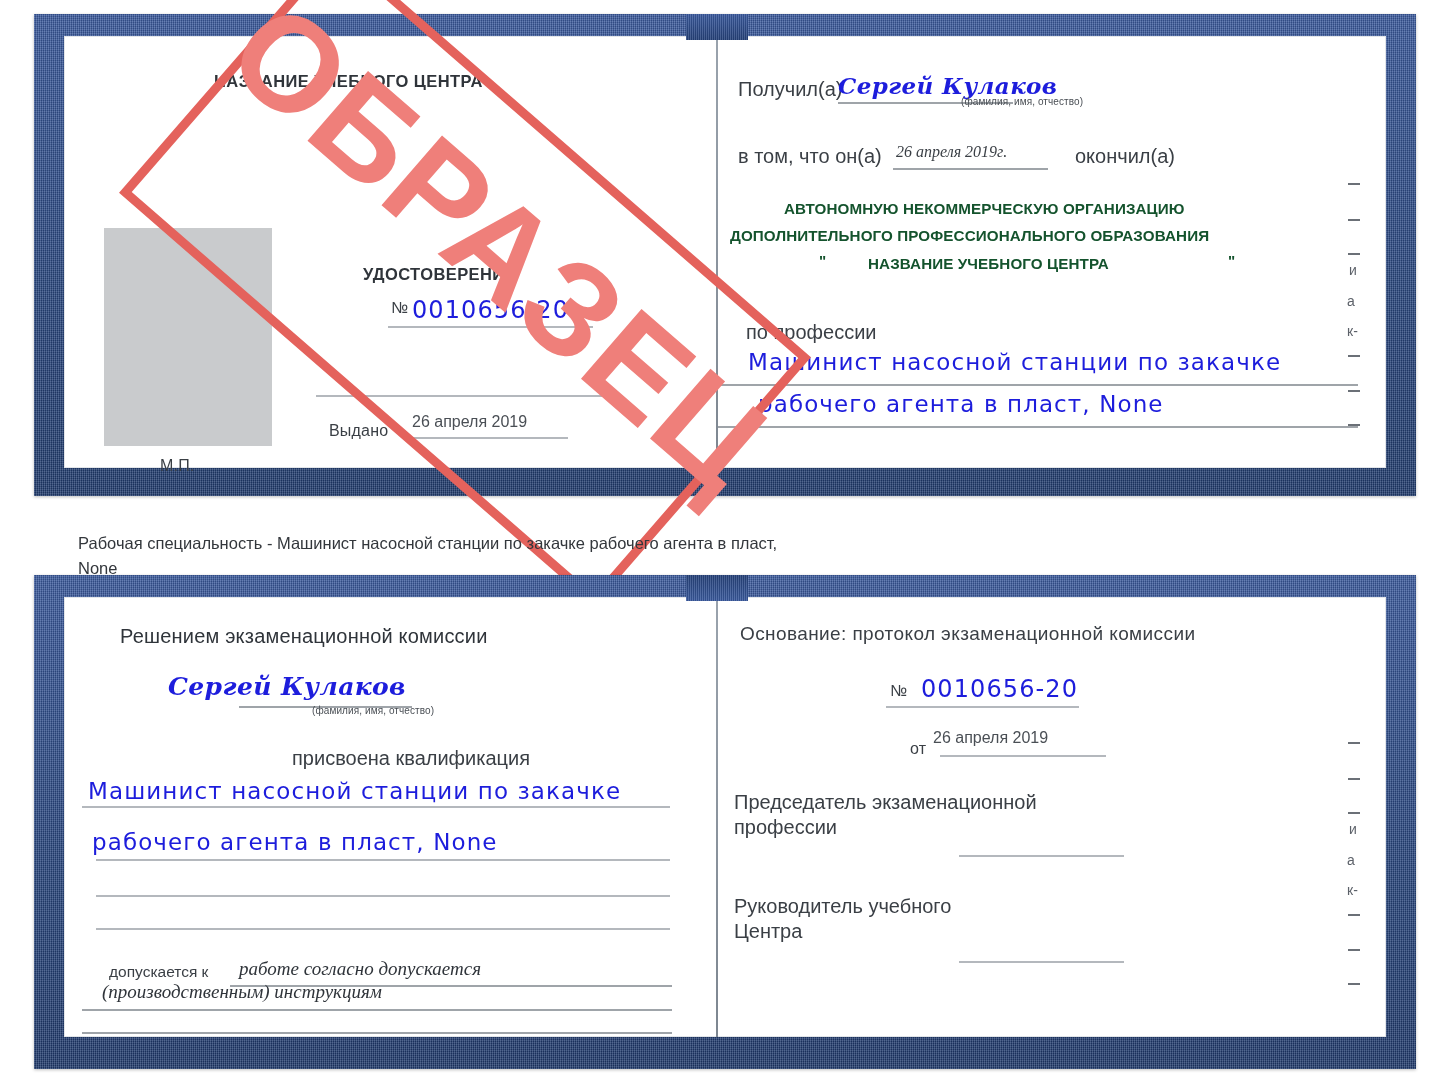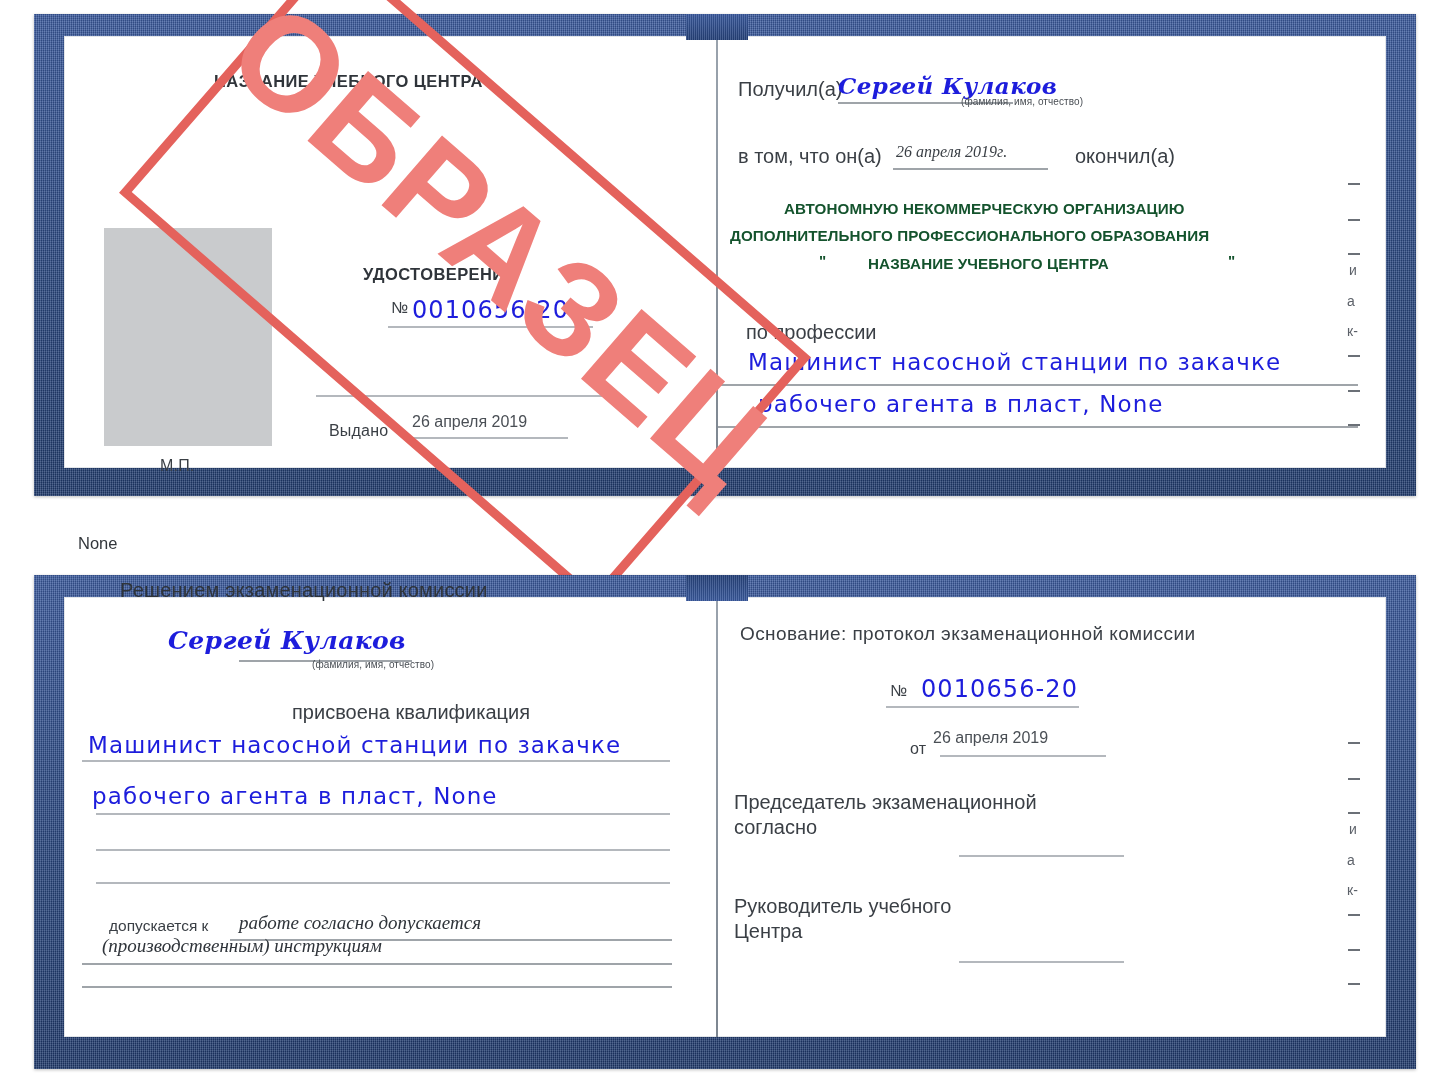--- a/index.html
+++ b/index.html
@@ -185,30 +185,31 @@
   <div class="frag-dash" style="left:1348px;top:390px;"></div>
   <div class="frag-dash" style="left:1348px;top:424px;"></div>
 </div>
 
 <div class="wm" style="left:0;top:0;width:1448px;height:560px;">
   <div class="wm-box" style="left:150px;top:110px;width:630px;height:330px;"></div>
   <div class="wm-txt" style="left:170px;top:170px;">ОБРАЗЕЦ</div>
 </div>
 
 <div class="caption" style="left:78px;top:531px;">
+  <div>Рабочая специальность - Машинист насосной станции по закачке рабочего агента в пласт,</div>
   <div>None</div>
 </div>
 
 <div class="cert" style="left:34px;top:575px;width:1382px;height:494px;">
 </div>
 <div class="cert-inner" style="left:64px;top:597px;width:1322px;height:440px;"></div>
 <div class="spine" style="left:716px;top:597px;height:440px;"></div>
 <div class="spine-tab bot" style="left:686px;top:575px;"></div>
 
-<div class="page" style="left:64px;top:564px;width:652px;height:440px;">
+<div class="page" style="left:64px;top:610px;width:652px;height:440px;">
 
   <div class="t" style="left:56px;top:15px;font-size:20px;color:#2f343a;letter-spacing:.2px;">Решением экзаменационной комиссии</div>
 
   <div class="hw hw-script" style="left:104px;top:62px;font-size:25px;">Сергей Кулаков</div>
   <div class="rule thin" style="left:175px;top:96px;width:173px;"></div>
   <div class="t sml" style="left:248px;top:95px;">(фамилия, имя, отчество)</div>
 
   <div class="t lbl2" style="left:203px;top:137px;margin-left:25px;">присвоена квалификация</div>
 
   <div class="hw" style="left:24px;top:168px;font-size:23px;">Машинист насосной станции по закачке</div>
@@ -234,21 +235,21 @@
 
   <div class="t cap" style="left:172px;top:85px;">№</div>
   <div class="hw" style="left:203px;top:78px;font-size:24px;">0010656-20</div>
   <div class="rule" style="left:168px;top:109px;width:193px;"></div>
 
   <div class="t cap" style="left:192px;top:143px;">от</div>
   <div class="fill" style="left:215px;top:132px;">26 апреля 2019</div>
   <div class="rule" style="left:222px;top:158px;width:166px;"></div>
 
   <div class="t lbl2" style="left:16px;top:194px;">Председатель экзаменационной</div>
-  <div class="t lbl2" style="left:16px;top:219px;">согласно</div>
+  <div class="t lbl2" style="left:16px;top:219px;">профессии</div>
   <div class="rule" style="left:241px;top:258px;width:165px;"></div>
 
   <div class="t lbl2" style="left:16px;top:298px;">Руководитель учебного</div>
   <div class="t lbl2" style="left:16px;top:323px;">Центра</div>
   <div class="rule" style="left:241px;top:364px;width:165px;"></div>
 </div>
 
 <div>
   <div class="frag-dash" style="left:1348px;top:742px;"></div>
   <div class="frag-dash" style="left:1348px;top:778px;"></div>

